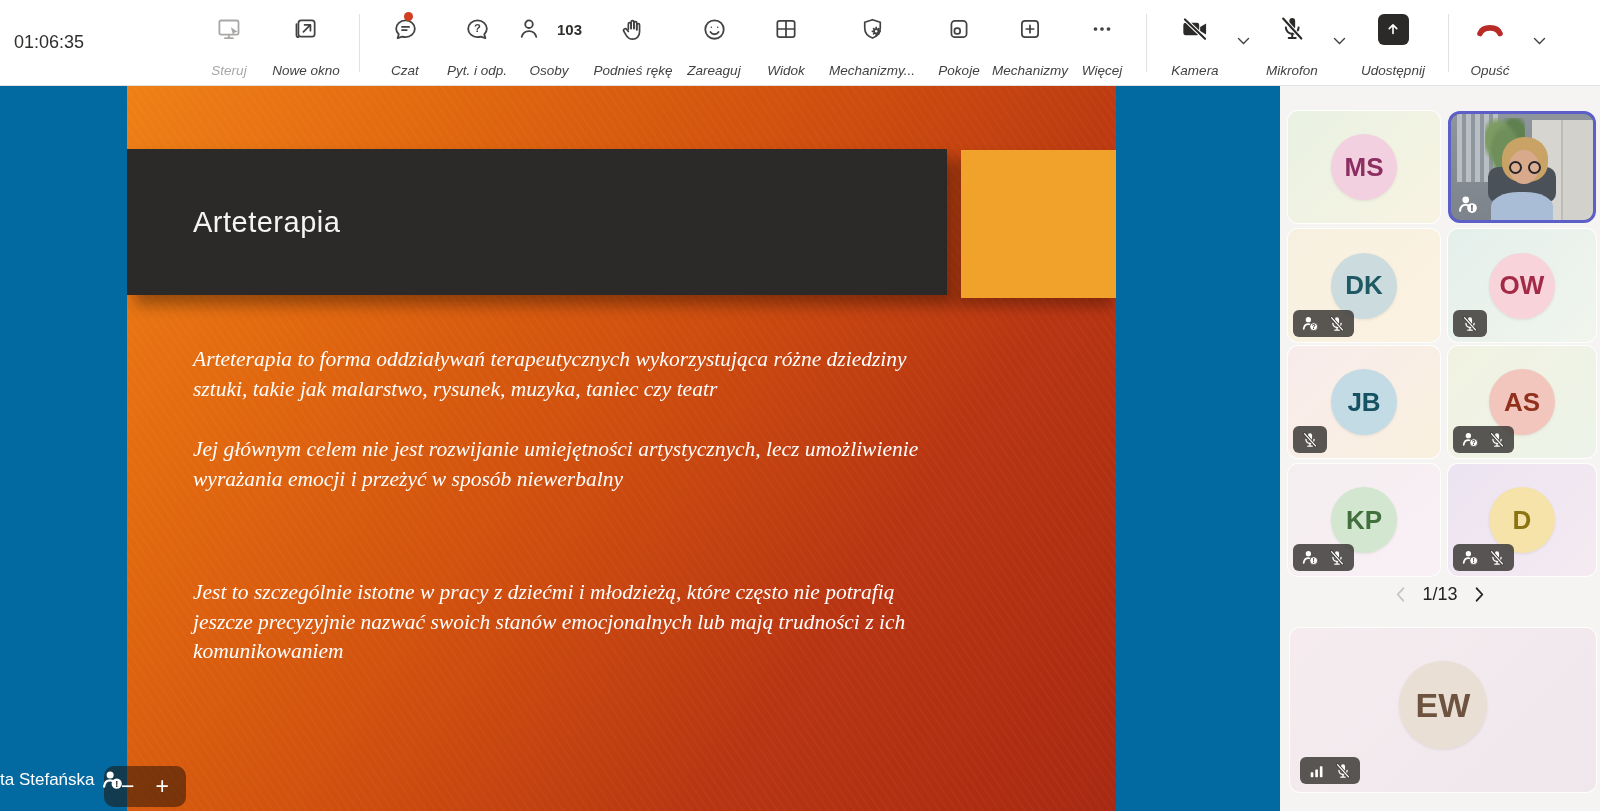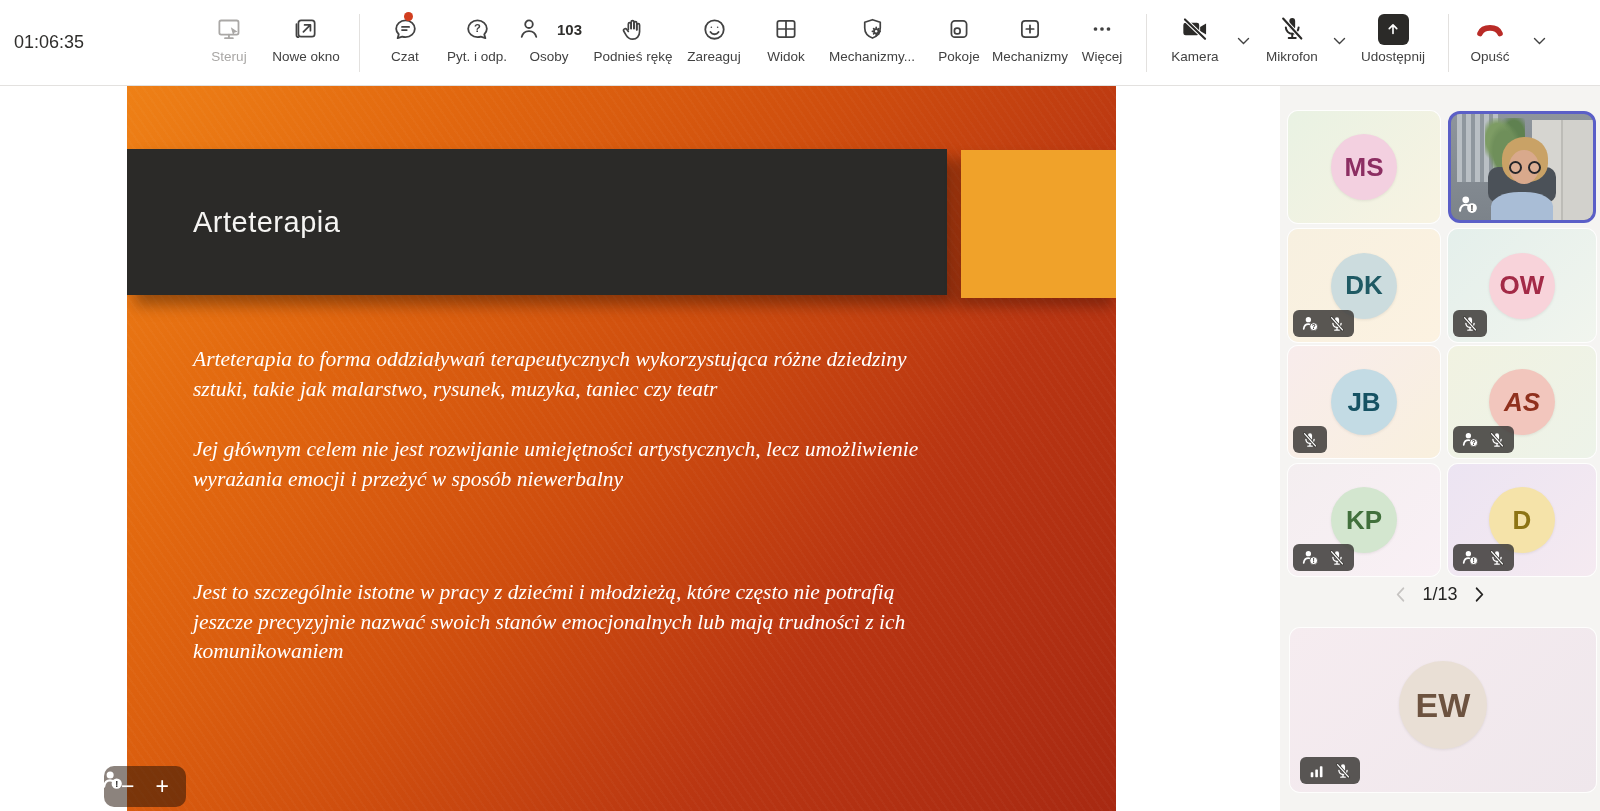--- a/index.html
+++ b/index.html
@@ -6,33 +6,33 @@
   html, body { width: 1600px; height: 811px; overflow: hidden; }
   body { font-family: "Liberation Sans", sans-serif; background: #000; position: relative; }
 
   
   .toolbar { position: absolute; top: 0; left: 0; width: 1600px; height: 86px;
              background: #ffffff; border-bottom: 1px solid #e3e1df; z-index: 10; }
   .timer { position: absolute; left: 14px; top: 32px; font-size: 18px; color: #2f2e2c; }
   .titem { position: absolute; top: 11px; width: 104px; display: flex; flex-direction: column;
            align-items: center; cursor: pointer; background: none; border: none; }
   .titem .ticon { height: 36px; display: flex; align-items: center; justify-content: center; position: relative; }
-  .titem .tlabel { font-size: 13.5px; color: #424242; margin-top: 2px; white-space: nowrap; }
+  .titem .tlabel { font-size: 13.5px; color: #424242; margin-top: 16px; white-space: nowrap; font-style: italic; }
   .titem.disabled .tlabel { color: #a9a7a5; }
   .tdivider { position: absolute; top: 14px; width: 1px; height: 58px; background: #e3e1df; }
   .notif-dot { position: absolute; top: 1px; right: 6px; width: 9px; height: 9px;
                border-radius: 50%; background: #d13e1f; }
   .osoby-count { font-size: 15px; font-weight: 700; color: #2f2e2c; margin-left: 15px; }
   .chev-btn { position: absolute; top: 30px; background: none; border: none; cursor: pointer; width: 22px; height: 22px;
               display: flex; align-items: center; justify-content: center; }
   .share-box { width: 31px; height: 31px; background: #2b2a28; border-radius: 6px;
                display: flex; align-items: center; justify-content: center; }
 
   
-  .stage { position: absolute; top: 86px; left: 0; width: 1280px; height: 725px; background: #ffffff; }
+  .stage { position: absolute; top: 86px; left: 0; width: 1280px; height: 725px; background: #0369a1; }
   .slide { position: absolute; left: 127px; top: 0; width: 989px; height: 725px; overflow: hidden;
            background: linear-gradient(125deg, #ee8016 0%, #e2680f 22%, #cf4e0e 48%, #b93512 72%, #a82912 100%); }
   .slide::after { content: ""; position: absolute; inset: 0;
            background: repeating-linear-gradient(55deg, rgba(255,255,255,0.025) 0 2px, rgba(0,0,0,0) 2px 7px); }
   .slide-titlebar { position: absolute; left: 0; top: 63px; width: 820px; height: 146px;
            background: #2b2a28; box-shadow: 8px 10px 14px rgba(0,0,0,0.35);
            display: flex; align-items: center; padding-left: 66px; z-index: 2; }
   .slide-title { color: #f5f4f2; font-size: 29px; letter-spacing: 0.5px; }
   .amber-square { position: absolute; left: 834px; top: 64px; width: 155px; height: 148px;
            background: #f0a22a; box-shadow: -3px 9px 12px rgba(0,0,0,0.28); z-index: 2; }
@@ -65,21 +65,21 @@
   .tile-jb { left: 8px;  top: 260px; width: 152px; height: 112px; background: linear-gradient(135deg,#f8ecec,#f9f0de); }
   .tile-as { left: 168px;top: 260px; width: 148px; height: 112px; background: linear-gradient(135deg,#f1f2e1,#edf3e9); }
   .tile-kp { left: 8px;  top: 378px; width: 152px; height: 112px; background: linear-gradient(135deg,#f4eef0,#f9f0f5); }
   .tile-d  { left: 168px;top: 378px; width: 148px; height: 112px; background: linear-gradient(135deg,#ece4f2,#f5eaf1); }
   .tile-ew { left: 10px; top: 542px; width: 306px; height: 164px; background: linear-gradient(135deg,#f6ecf0,#efe7ec); }
   .tile-ew .avatar { width: 88px; height: 88px; font-size: 34px; top: 47%; }
   .av-ms { background: #f3d0e0; color: #8c2e62; }
   .av-dk { background: #ccdcde; color: #1f5a64; }
   .av-ow { background: #f8d3da; color: #a32a46; }
   .av-jb { background: #c3dbe4; color: #155263; }
-  .av-as { background: #f2c6bd; color: #90301d; font-style: italic; }
+  .av-as { background: #f2c6bd; color: #90301d; }
   .av-kp { background: #d3e6cf; color: #41703c; }
   .av-d  { background: #f5e3a9; color: #8d7413; }
   .av-ew { background: #e9dfd5; color: #6d5340; }
 
   
   .tile-video { left: 168px; top: 25px; width: 148px; height: 112px; border-radius: 12px;
                 border: 3px solid #5b5fc7; overflow: hidden;
                 background: linear-gradient(180deg,#8e959c,#7c838a); box-shadow: none; }
   .v-blinds { position: absolute; left: 4%; top: 0; width: 30%; height: 64%;
               background: repeating-linear-gradient(90deg, #b9bfc4 0 5px, #8f979e 5px 9px); }

